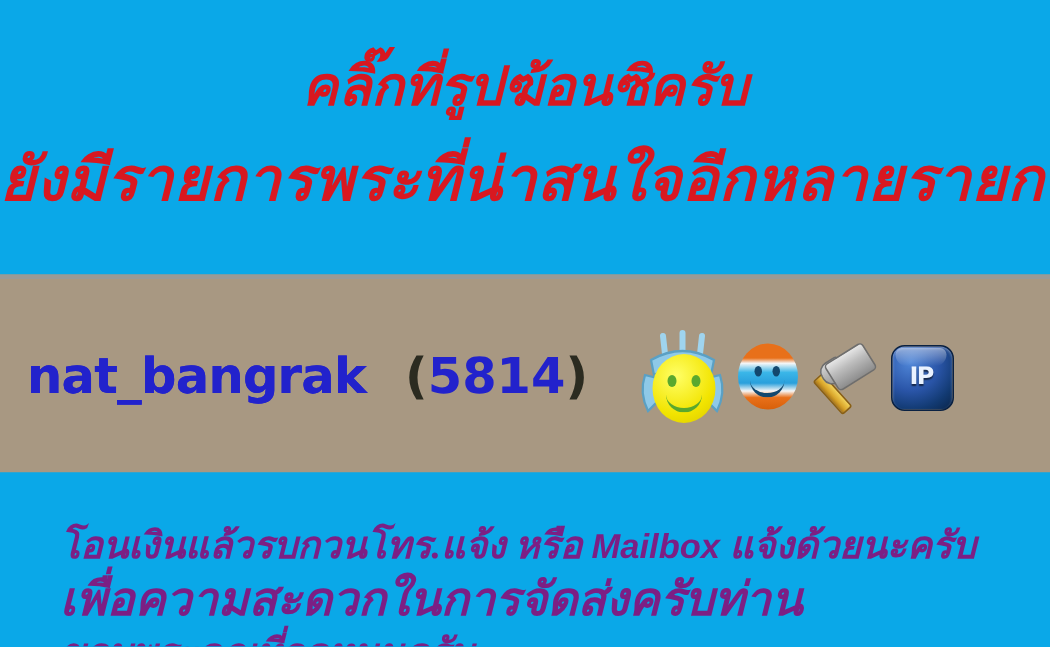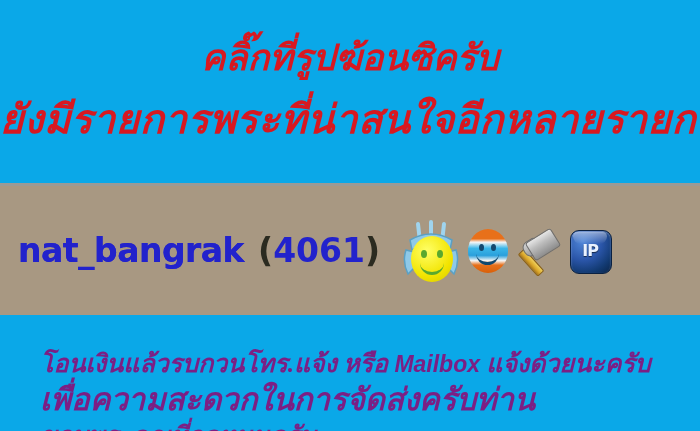--- a/index.html
+++ b/index.html
@@ -69,21 +69,21 @@
     box-sizing: border-box;
   }
   .banner-inner {
     position: absolute;
     left: 18px;
     top: 0;
     right: 0;
     height: 100%;
     display: flex;
     align-items: center;
-    gap: 4px;
+    gap: 16px;
   }
   .username {
     color: #2222cc;
     font-family: "DejaVu Sans", sans-serif;
     font-weight: 700;
     font-size: 33px;
     line-height: 33px;
     letter-spacing: -0.5px;
     white-space: nowrap;
     text-shadow: 0 0 0 #2222cc;
@@ -302,21 +302,21 @@
   <div class="top-block">
     <div class="headline headline-1">คลิ๊กที่รูปฆ้อนซิครับ</div>
     <div class="headline headline-2">ยังมีรายการพระที่น่าสนใจอีกหลายรายการครับ</div>
   </div>
 
   <div class="banner">
     <div class="banner-inner">
 
       <span class="username">nat_bangrak</span>
 
-      <span class="usercount"><span class="paren">(</span><span>4061</span><span class="paren">)</span></span>
+      <span class="usercount"><span class="paren">(</span><span>5814</span><span class="paren">)</span></span>
 
       <div class="icon-row">
 
         <span class="icon-crown-smiley">
           <svg class="wings" viewBox="0 0 62 62" xmlns="http://www.w3.org/2000/svg">
             <path d="M18 4 L20 22 M31 2 L31 20 M44 4 L42 22" stroke="#9fd4ee" stroke-width="4" fill="none" stroke-linecap="round"></path>
             <path d="M10 20 Q31 8 52 20 L50 30 Q31 20 12 30 Z" fill="#8ec9e8" stroke="#5aa0c4" stroke-width="1.5"></path>
             <path d="M6 30 Q2 42 8 54 L16 46 Q12 38 14 32 Z" fill="#8ec9e8" stroke="#5aa0c4" stroke-width="1.5"></path>
             <path d="M56 30 Q60 42 54 54 L46 46 Q50 38 48 32 Z" fill="#8ec9e8" stroke="#5aa0c4" stroke-width="1.5"></path>
           </svg>

